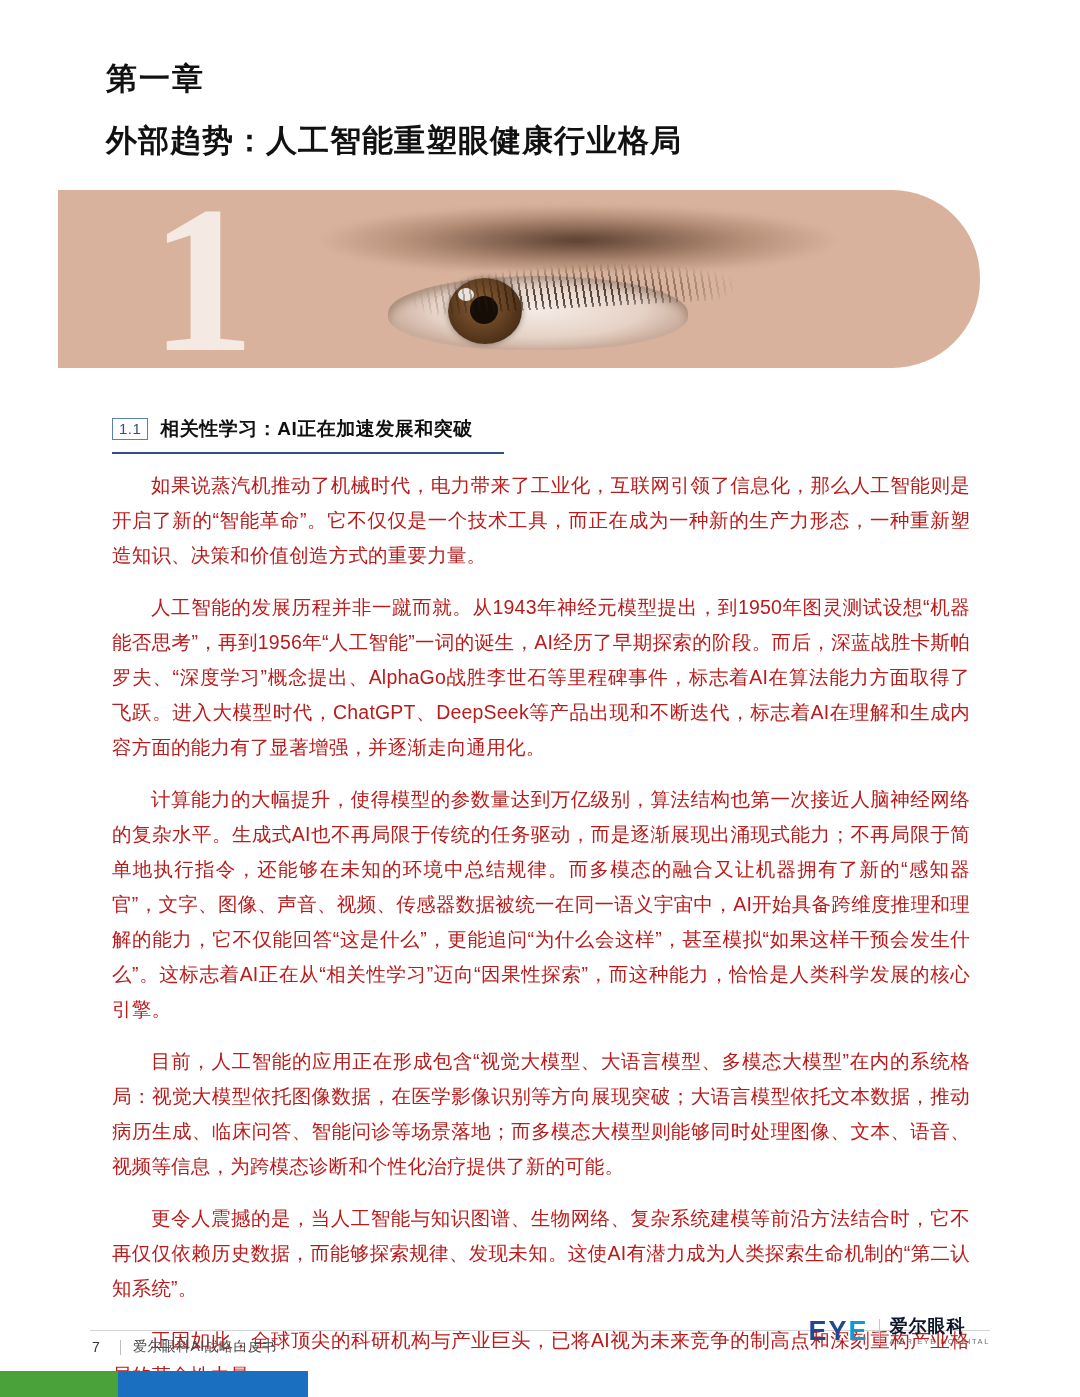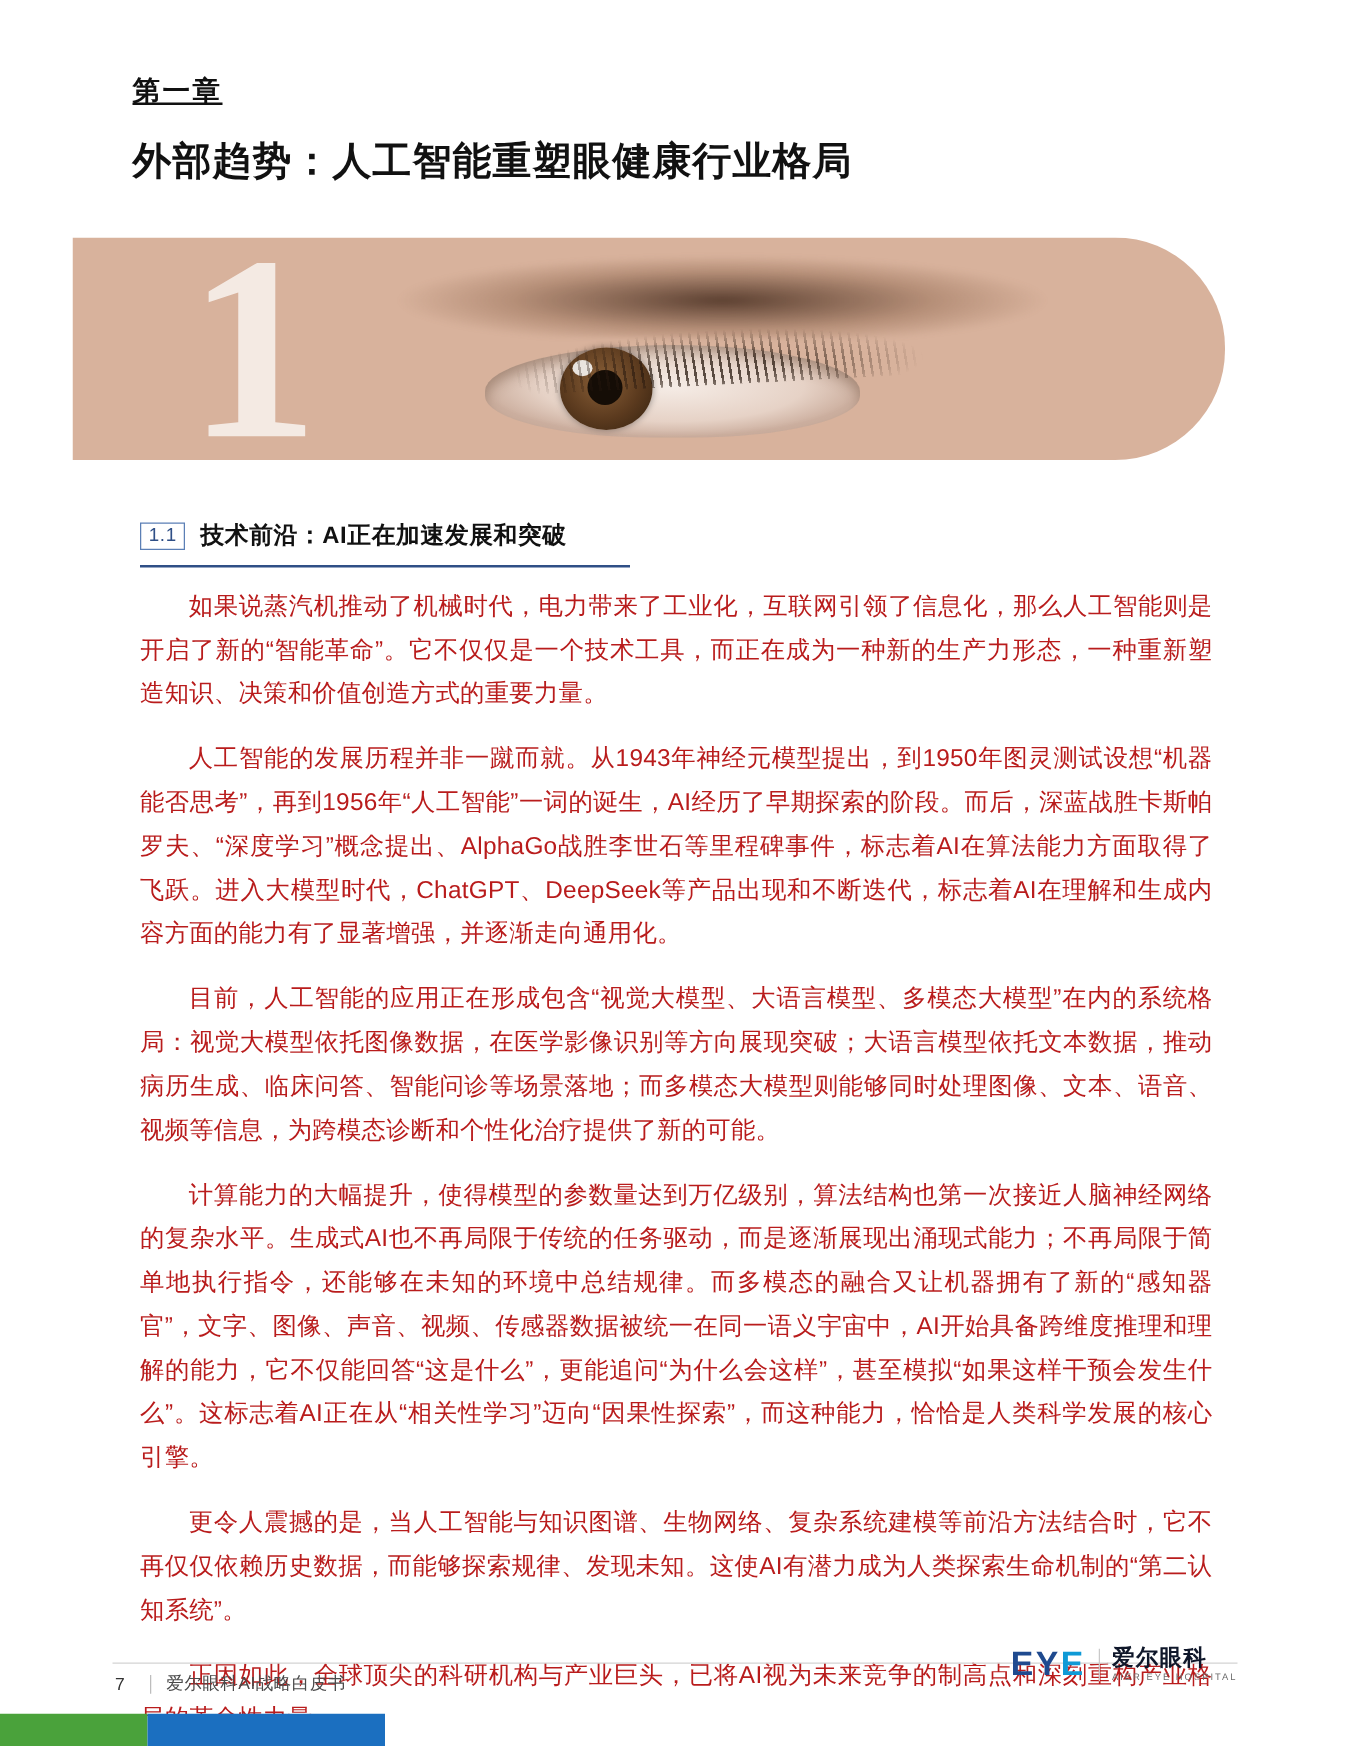--- a/index.html
+++ b/index.html
@@ -20,26 +20,25 @@
   }
 
   
   .chapter-head {
     position: absolute;
     left: 106px;
     top: 58px;
     width: 880px;
   }
   .chapter-num {
-    font-size: 22px;
+    font-size: 31px;
     font-weight: bold;
     letter-spacing: 2px;
     color: #111111;
     line-height: 1.35;
-    text-decoration: underline;
   }
   .chapter-title {
     font-size: 31px;
     font-weight: bold;
     letter-spacing: 1px;
     color: #111111;
     line-height: 1.35;
     margin-top: 20px;
   }
 
@@ -256,29 +255,29 @@
     <div class="hero-eye"></div>
     <div class="hero-iris"></div>
     <div class="hero-pupil"></div>
     <div class="hero-glint"></div>
     <div class="hero-lashes"></div>
     <div class="hero-big1">1</div>
   </div>
 
   <div class="section-head">
     <span class="sec-num-box">1.1</span>
-    <span class="sec-title">技术前沿：AI正在加速发展和突破</span>
+    <span class="sec-title">相关性学习：AI正在加速发展和突破</span>
   </div>
   <div class="sec-underline"></div>
 
   <div class="body">
     <p>如果说蒸汽机推动了机械时代，电力带来了工业化，互联网引领了信息化，那么人工智能则是开启了新的“智能革命”。它不仅仅是一个技术工具，而正在成为一种新的生产力形态，一种重新塑造知识、决策和价值创造方式的重要力量。</p>
     <p>人工智能的发展历程并非一蹴而就。从1943年神经元模型提出，到1950年图灵测试设想“机器能否思考”，再到1956年“人工智能”一词的诞生，AI经历了早期探索的阶段。而后，深蓝战胜卡斯帕罗夫、“深度学习”概念提出、AlphaGo战胜李世石等里程碑事件，标志着AI在算法能力方面取得了飞跃。进入大模型时代，ChatGPT、DeepSeek等产品出现和不断迭代，标志着AI在理解和生成内容方面的能力有了显著增强，并逐渐走向通用化。</p>
+    <p>计算能力的大幅提升，使得模型的参数量达到万亿级别，算法结构也第一次接近人脑神经网络的复杂水平。生成式AI也不再局限于传统的任务驱动，而是逐渐展现出涌现式能力；不再局限于简单地执行指令，还能够在未知的环境中总结规律。而多模态的融合又让机器拥有了新的“感知器官”，文字、图像、声音、视频、传感器数据被统一在同一语义宇宙中，AI开始具备跨维度推理和理解的能力，它不仅能回答“这是什么”，更能追问“为什么会这样”，甚至模拟“如果这样干预会发生什么”。这标志着AI正在从“相关性学习”迈向“因果性探索”，而这种能力，恰恰是人类科学发展的核心引擎。</p>
     <p>目前，人工智能的应用正在形成包含“视觉大模型、大语言模型、多模态大模型”在内的系统格局：视觉大模型依托图像数据，在医学影像识别等方向展现突破；大语言模型依托文本数据，推动病历生成、临床问答、智能问诊等场景落地；而多模态大模型则能够同时处理图像、文本、语音、视频等信息，为跨模态诊断和个性化治疗提供了新的可能。</p>
-    <p>计算能力的大幅提升，使得模型的参数量达到万亿级别，算法结构也第一次接近人脑神经网络的复杂水平。生成式AI也不再局限于传统的任务驱动，而是逐渐展现出涌现式能力；不再局限于简单地执行指令，还能够在未知的环境中总结规律。而多模态的融合又让机器拥有了新的“感知器官”，文字、图像、声音、视频、传感器数据被统一在同一语义宇宙中，AI开始具备跨维度推理和理解的能力，它不仅能回答“这是什么”，更能追问“为什么会这样”，甚至模拟“如果这样干预会发生什么”。这标志着AI正在从“相关性学习”迈向“因果性探索”，而这种能力，恰恰是人类科学发展的核心引擎。</p>
     <p>更令人震撼的是，当人工智能与知识图谱、生物网络、复杂系统建模等前沿方法结合时，它不再仅仅依赖历史数据，而能够探索规律、发现未知。这使AI有潜力成为人类探索生命机制的“第二认知系统”。</p>
     <p>正因如此，全球顶尖的科研机构与产业巨头，已将AI视为未来竞争的制高点和深刻重构产业格局的革命性力量。</p>
   </div>
 
   <div class="footer-rule"></div>
 
   <div class="footer">
     <span class="page-num">7</span>
     <span class="footer-sep"></span>
     <span class="footer-text">爱尔眼科AI战略白皮书</span>

